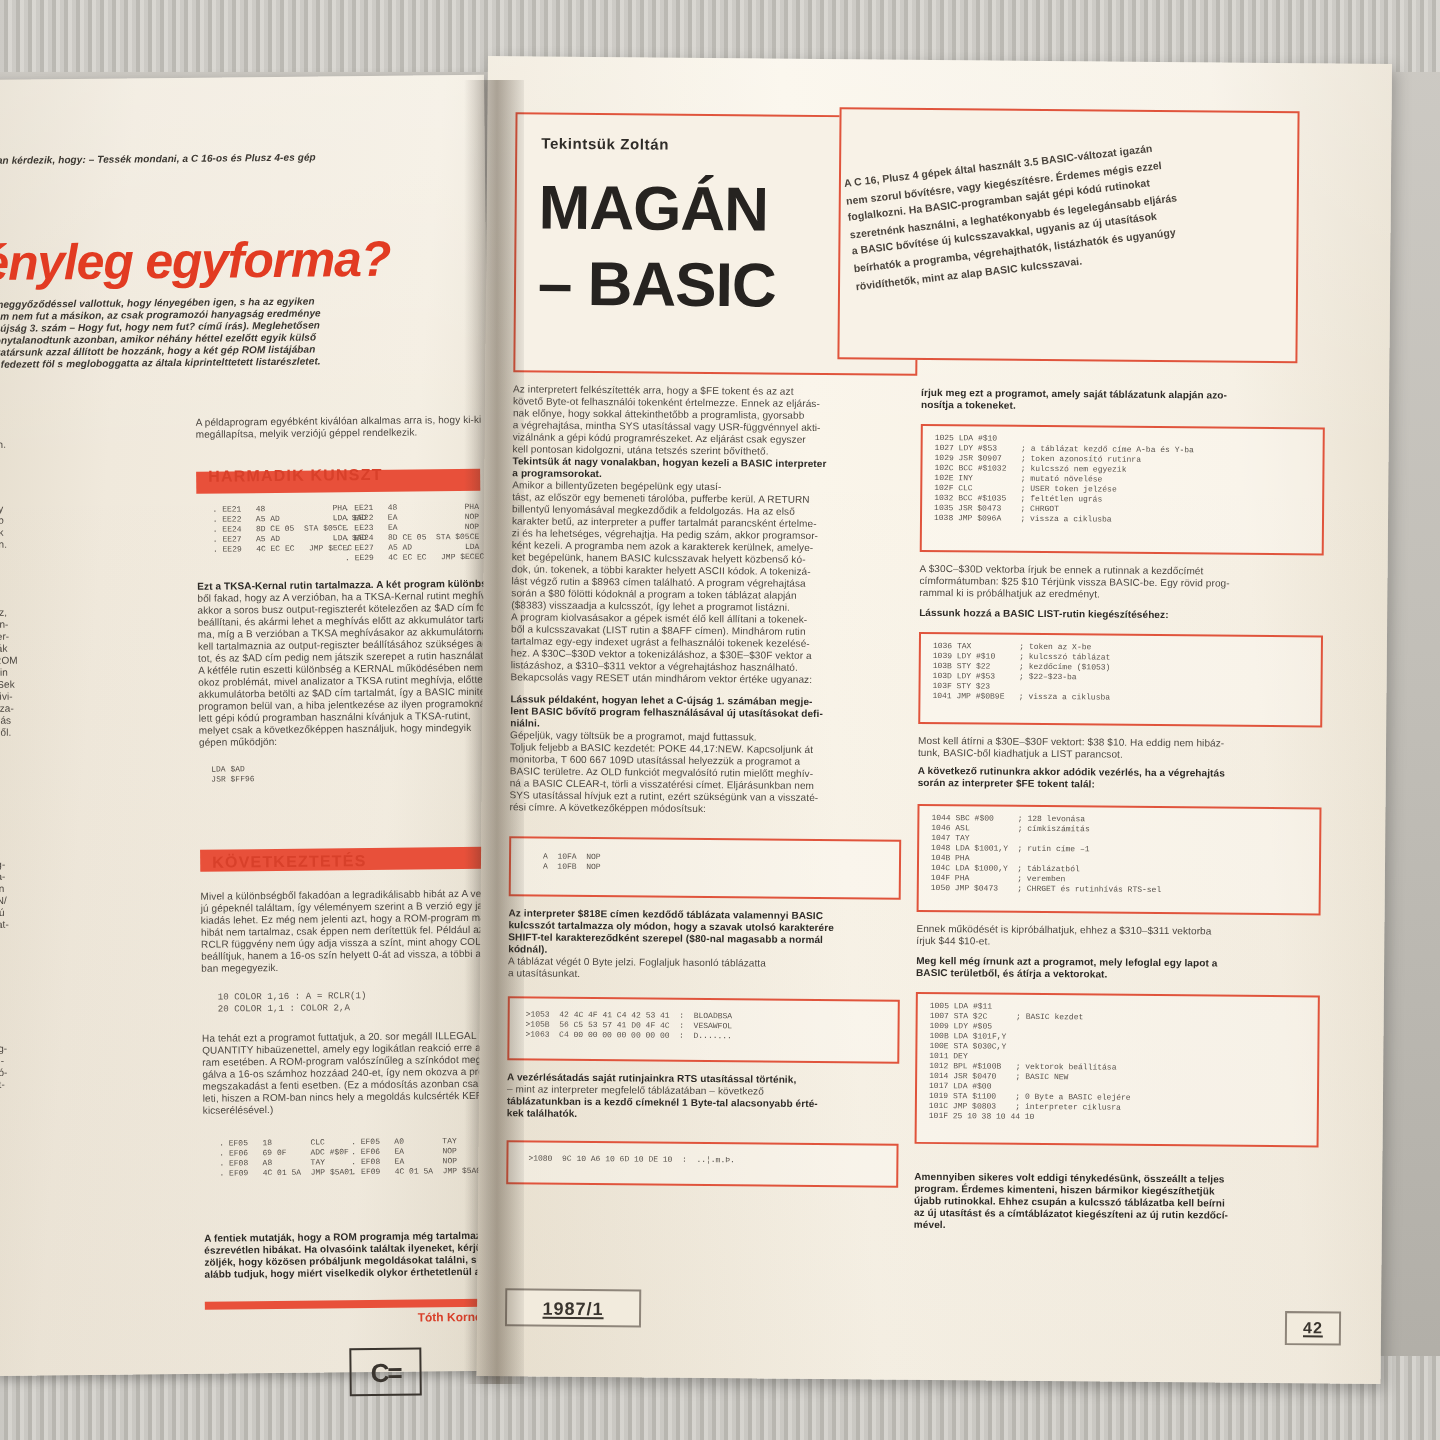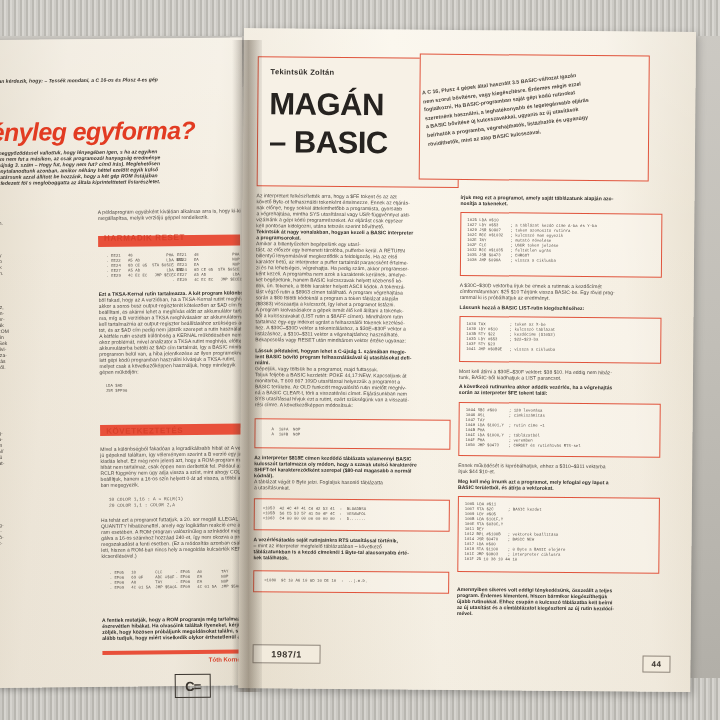--- a/index.html
+++ b/index.html
@@ -75,21 +75,21 @@
 
   
   #leadbox{position:absolute;left:176px;top:24px;width:228px;height:124px;
      border:1.1px solid #e0543c;background:#f8f2e7;overflow:hidden;}
   #leadinner{position:absolute;left:4px;top:20px;width:224px;transform:rotate(-7deg);}
   #leadinner .ln{font-size:5.2px;line-height:8.6px;font-weight:bold;color:#4a443d;}
 
   
   .badge{position:absolute;border:1px solid #8e857a;background:#f2ebdd;
     font-size:9px;font-weight:bold;color:#3a352f;display:flex;align-items:center;justify-content:center;
-    letter-spacing:.5px;}
+    letter-spacing:.5px;text-decoration:underline;}
   #issue-badge{left:14px;top:616px;width:66px;height:17px;}
   #page-badge{left:404px;top:624px;width:26px;height:15px;font-size:8px;}
 
   
   #byline{position:absolute;right:6px;top:619px;font-size:6px;font-weight:bold;color:#d8402a;}
   #redrule{position:absolute;left:104px;top:612px;width:140px;height:4px;background:#e8503a;}
   #logo{position:absolute;left:176px;top:636px;width:34px;height:22px;border:1.4px solid #3a352f;
      display:flex;align-items:center;justify-content:center;}
   #logo .g{font-size:13px;font-weight:bold;color:#3a352f;letter-spacing:-1px;}
 </style>
@@ -149,21 +149,21 @@
         <div class="ln">ó-</div>
         <div class="ln">t-</div>
       </div>
 
       <div class="col" style="left:104px;top:170px;width:142px;">
         <div class="ln">A példaprogram egyébként kiválóan alkalmas arra is, hogy ki-ki</div>
         <div class="ln">megállapítsa, melyik verziójú géppel rendelkezik.</div>
       </div>
 
       <div class="secbar" style="left:104px;top:197px;width:142px;"></div>
-      <div class="secttl" style="left:110px;top:195px;">HARMADIK RESET</div>
+      <div class="secttl" style="left:110px;top:195px;">HARMADIK KUNSZT</div>
 
       <div class="col" style="left:112px;top:215px;">
         <div class="codeline">. EE21   48              PHA</div>
         <div class="codeline">. EE22   A5 AD           LDA $AD</div>
         <div class="codeline">. EE24   8D CE 05  STA $05CE</div>
         <div class="codeline">. EE27   A5 AD           LDA $AD</div>
         <div class="codeline">. EE29   4C EC EC   JMP $ECEC</div>
       </div>
       <div class="col" style="left:178px;top:215px;">
         <div class="codeline">. EE21   48              PHA</div>
@@ -434,18 +434,18 @@
 
       <div class="col" style="left:218px;top:556px;width:190px;">
         <div class="ln b">Amennyiben sikeres volt eddigi ténykedésünk, összeállt a teljes</div>
         <div class="ln b">program. Érdemes kimenteni, hiszen bármikor kiegészíthetjük</div>
         <div class="ln b">újabb rutinokkal. Ehhez csupán a kulcsszó táblázatba kell beírni</div>
         <div class="ln b">az új utasítást és a címtáblázatot kiegészíteni az új rutin kezdőcí-</div>
         <div class="ln b">mével.</div>
       </div>
 
       <div class="badge" id="issue-badge">1987/1</div>
-      <div class="badge" id="page-badge">44</div>
+      <div class="badge" id="page-badge">42</div>
     </div>
 
     <div id="gutter"></div>
   </div>
 </div>
 
 </body></html>

